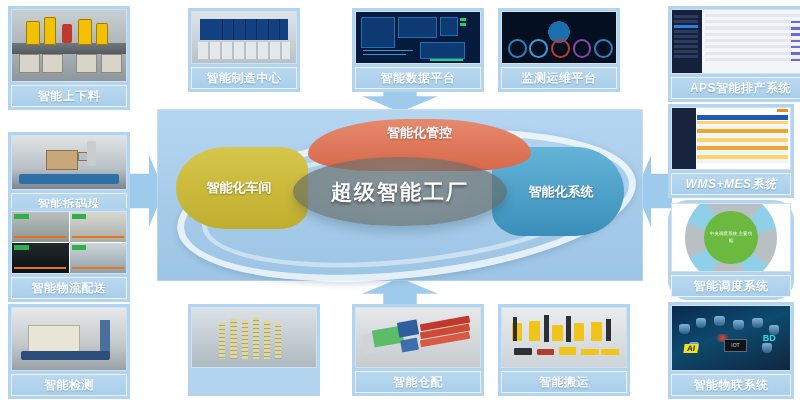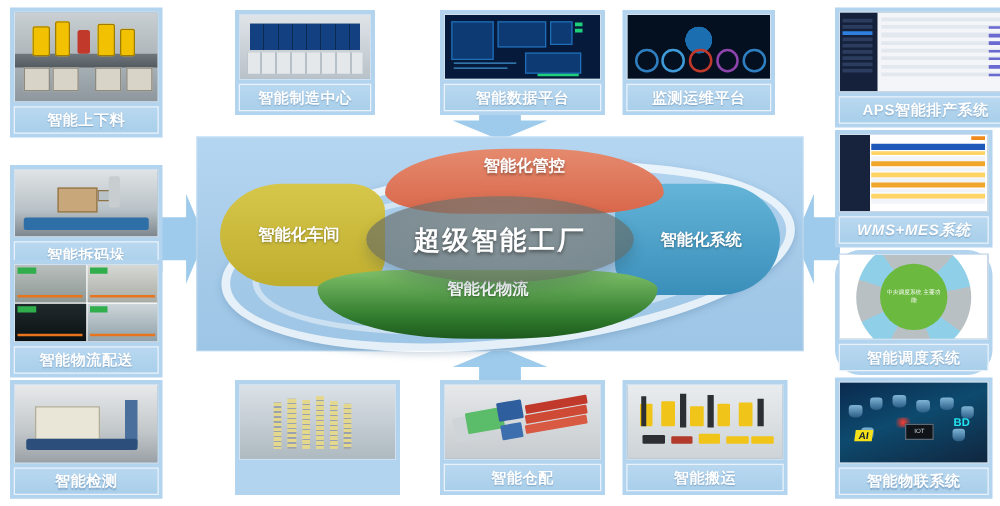--- a/index.html
+++ b/index.html
@@ -310,21 +310,20 @@
     <div class="cap">监测运维平台</div>
   </div>
 
   <div id="center">
     <div class="ring"></div>
     <div class="ring2"></div>
 
     <div class="petal p-left">智能化车间</div>
     <div class="petal p-right">智能化系统</div>
     <div class="petal p-top">智能化管控</div>
-    <div class="petal p-bottom">智能化物流</div>
 
     <div class="hub">超级智能工厂</div>
   </div>
 
   <div class="card" style="left:188px;top:304px;width:132px;height:92px;">
     <div class="thumb">
       <div class="sc sc-wh">
         <div class="rack" style="left:22%;height:62%;"></div>
         <div class="rack" style="left:31%;height:68%;"></div>
         <div class="rack" style="left:40%;height:66%;"></div>

